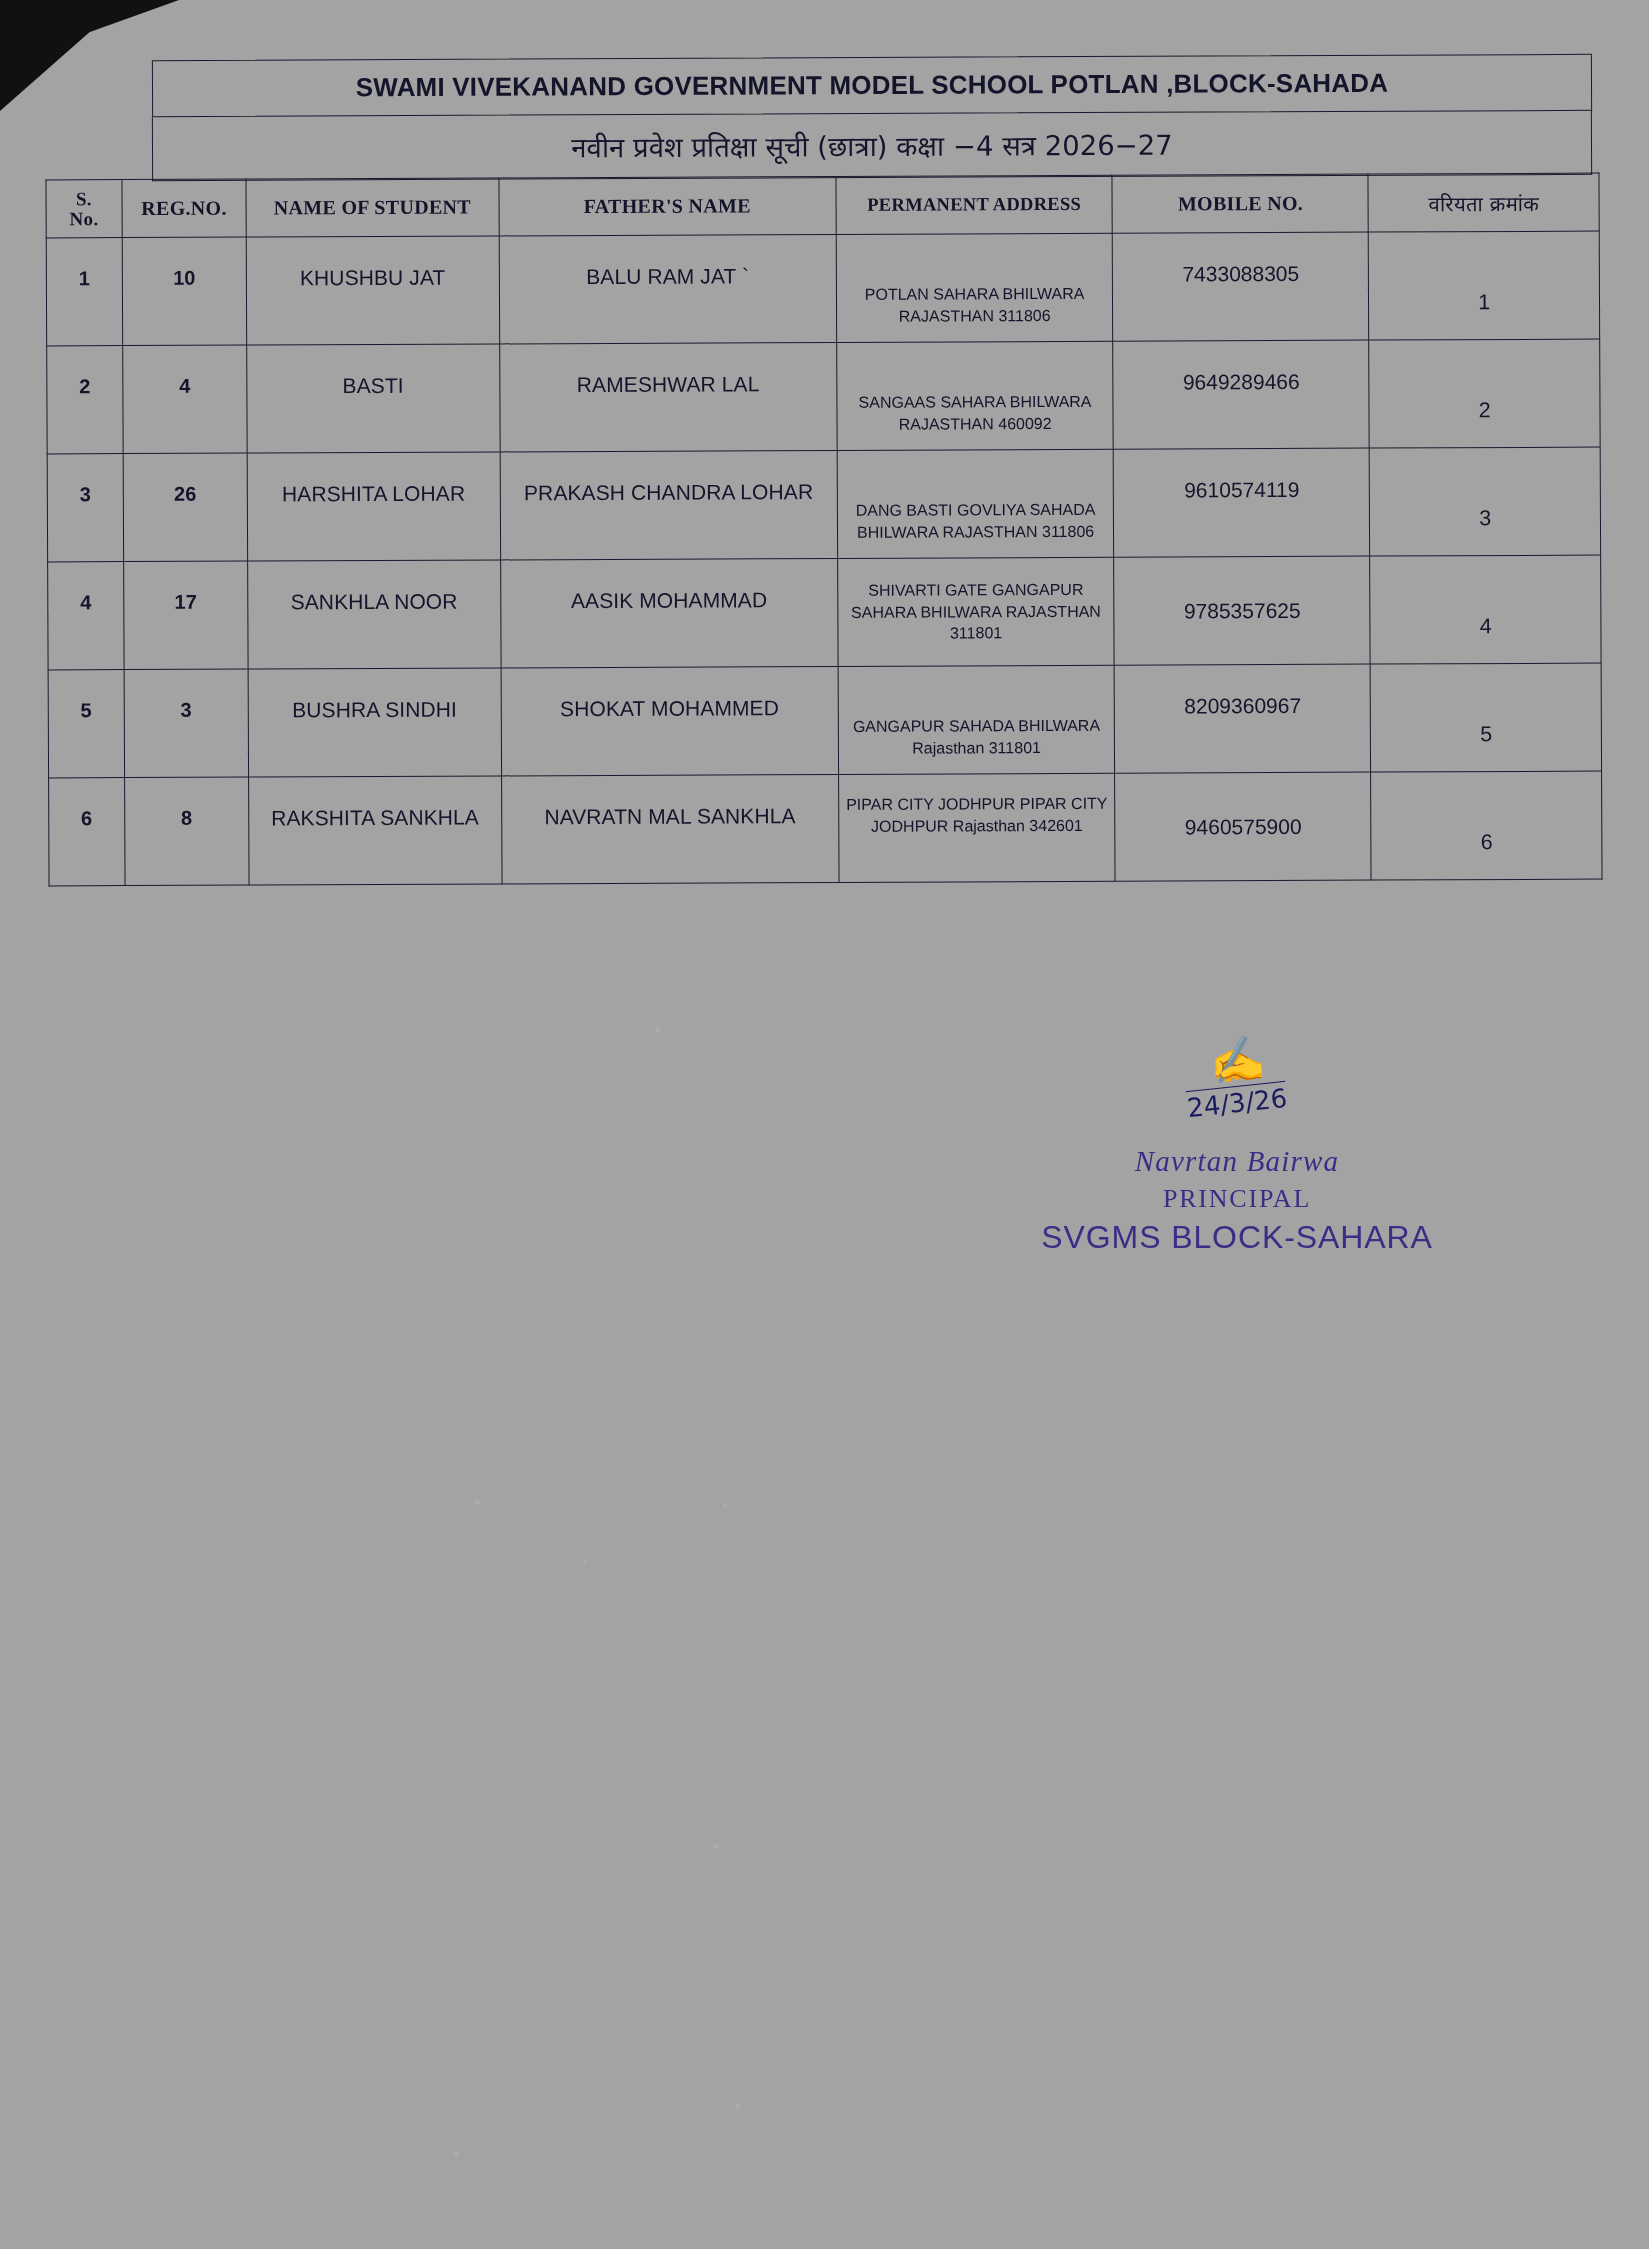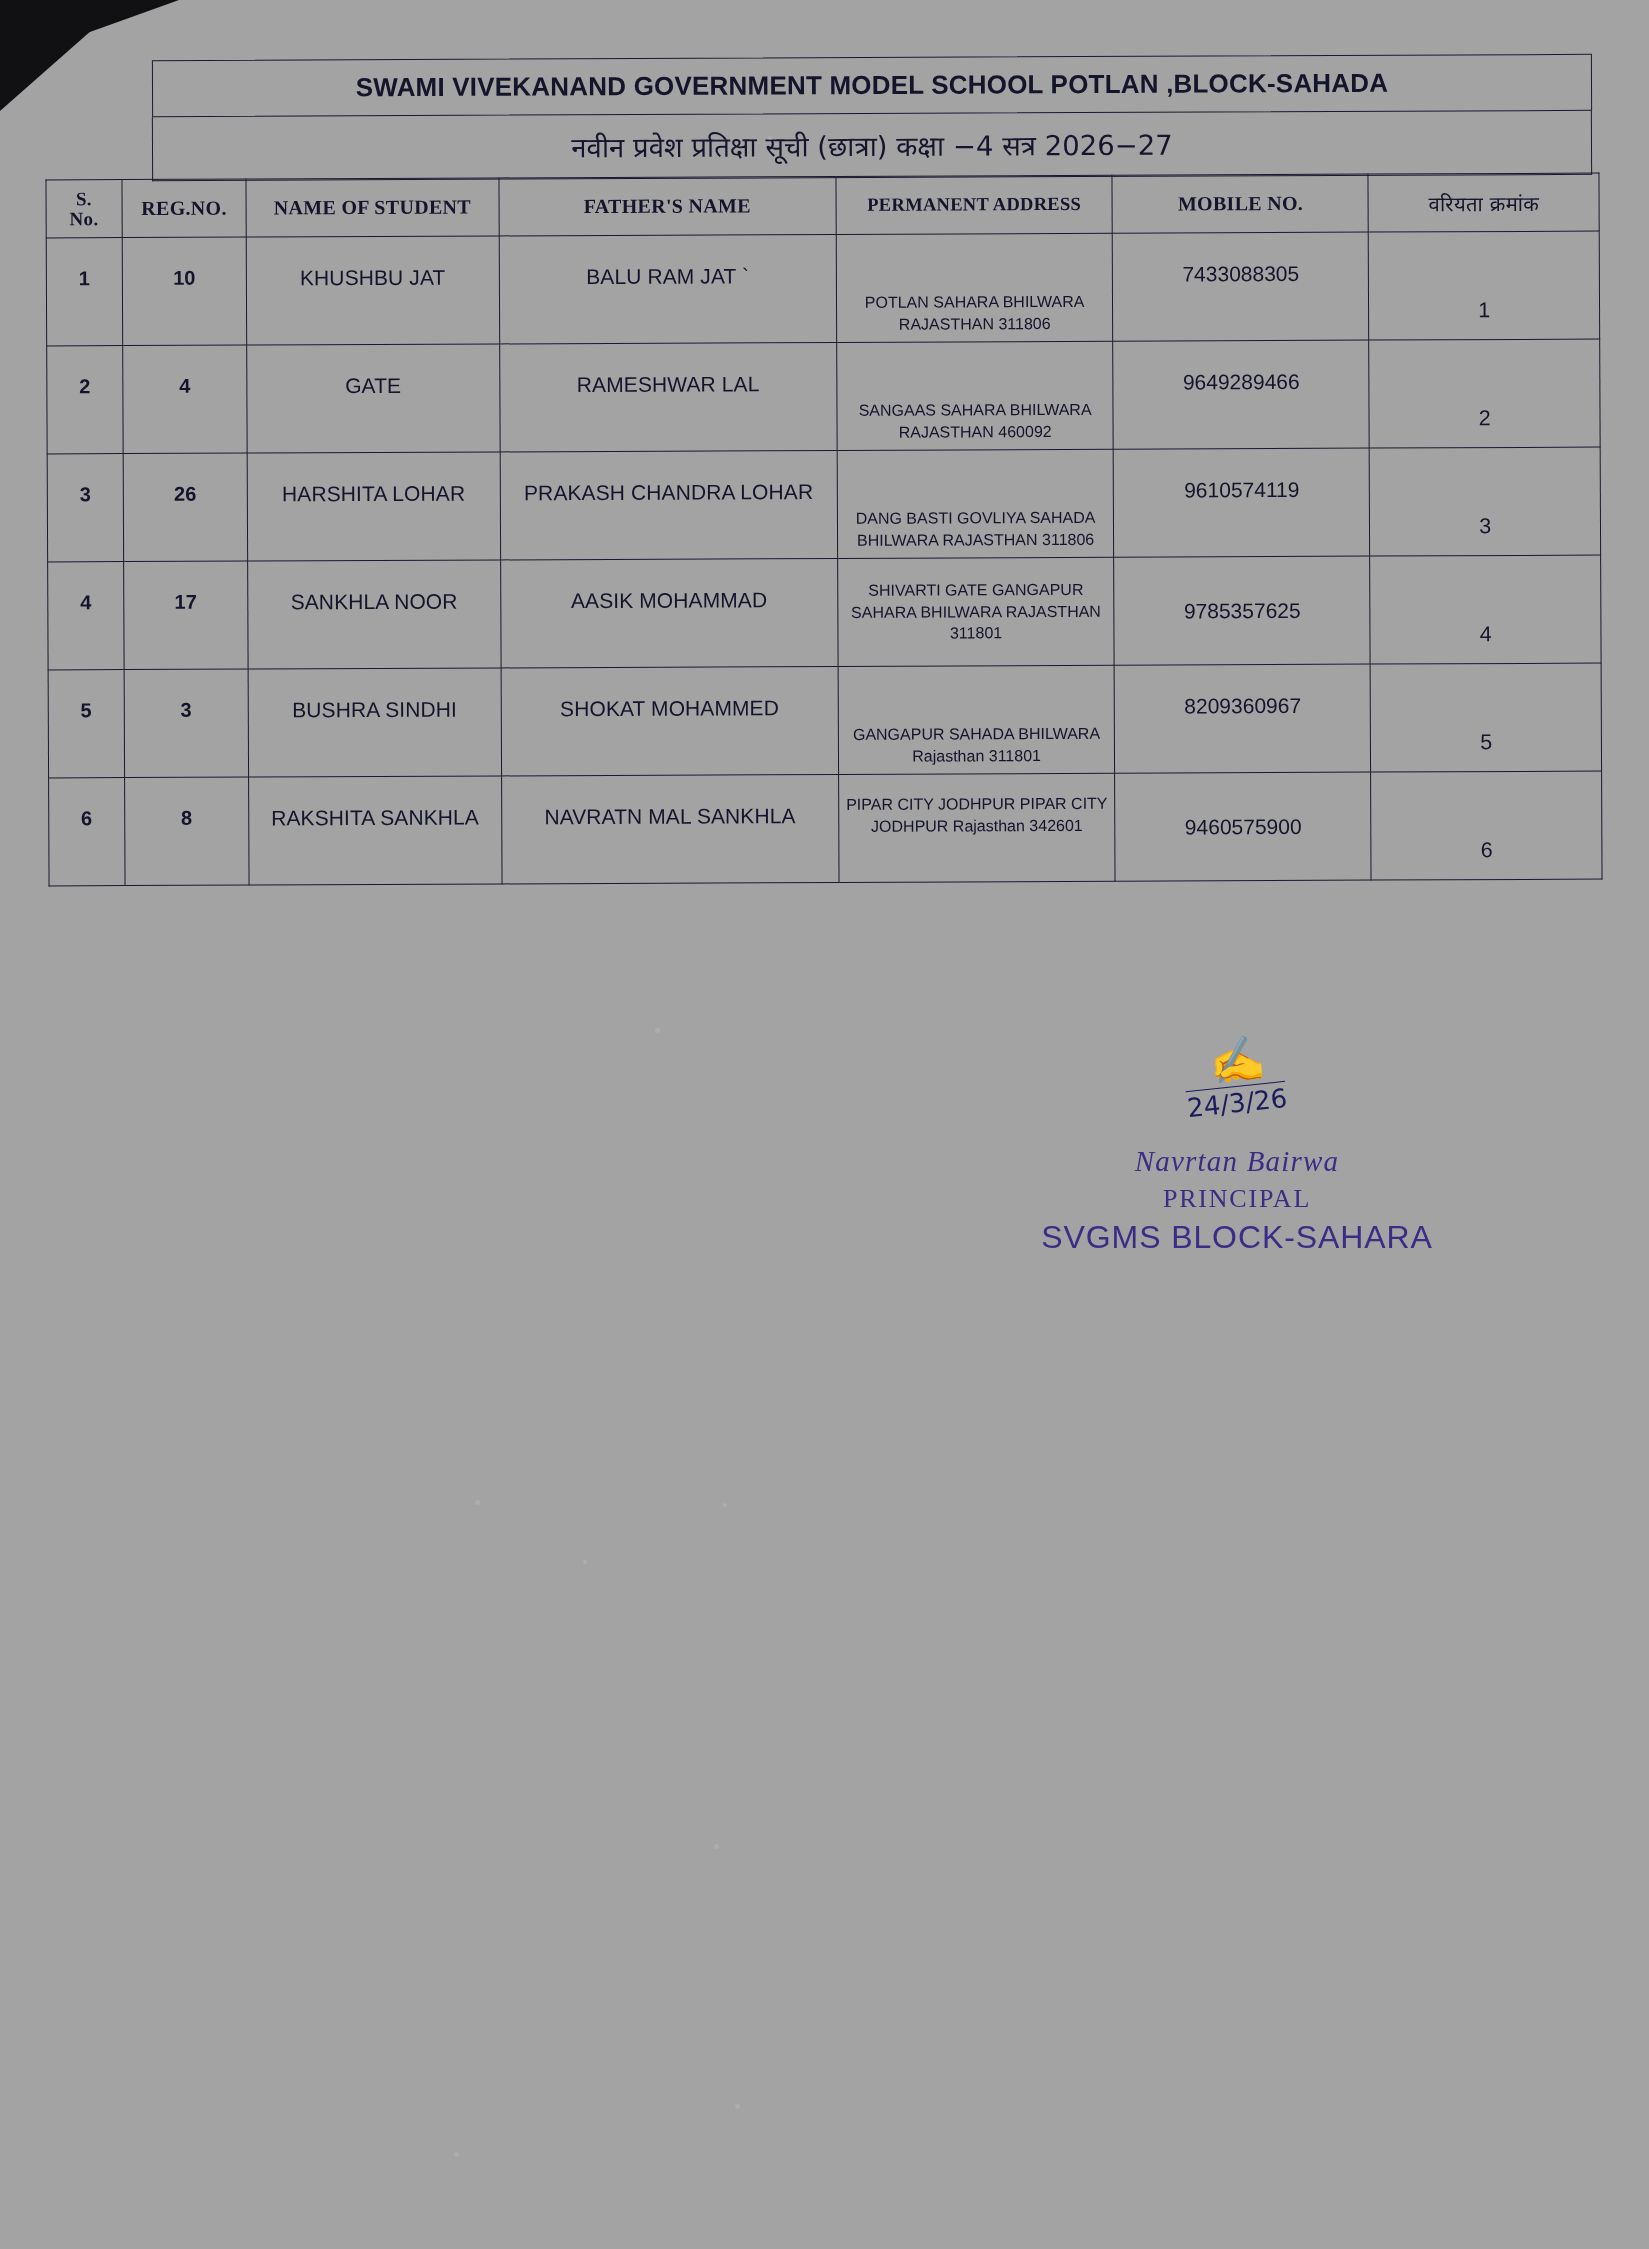--- a/index.html
+++ b/index.html
@@ -130,21 +130,21 @@
     font-size: 16px;
     line-height: 1.35;
     padding: 0 4.8px;
     font-family: "Liberation Sans", sans-serif;
   }
   td.c-mobile { font-size: 21px; }
   td.c-rank { font-size: 21.5px; }
 
   
   .nudge-up { position: relative; top: -13px; }
-  .nudge-dn { position: relative; top: 25px; }
+  .nudge-dn { position: relative; top: 17px; }
 
   
   .sign-area {
     position: absolute;
     left: 1010px;
     top: 1034px;
     width: 454px;
     text-align: center;
   }
   .signature {
@@ -239,21 +239,21 @@
           <td class="c-reg"><span class="nudge-up">10</span></td>
           <td class="c-name"><span class="nudge-up">KHUSHBU JAT</span></td>
           <td class="c-father"><span class="nudge-up">BALU RAM JAT `</span></td>
           <td class="c-address"><span class="nudge-dn">POTLAN SAHARA BHILWARA RAJASTHAN 311806</span></td>
           <td class="c-mobile"><span class="nudge-up">7433088305</span></td>
           <td class="c-rank"><span class="nudge-dn">1</span></td>
         </tr>
         <tr>
           <td class="c-sno"><span class="nudge-up">2</span></td>
           <td class="c-reg"><span class="nudge-up">4</span></td>
-          <td class="c-name"><span class="nudge-up">GATE</span></td>
+          <td class="c-name"><span class="nudge-up">BASTI</span></td>
           <td class="c-father"><span class="nudge-up">RAMESHWAR LAL</span></td>
           <td class="c-address"><span class="nudge-dn">SANGAAS SAHARA BHILWARA RAJASTHAN 460092</span></td>
           <td class="c-mobile"><span class="nudge-up">9649289466</span></td>
           <td class="c-rank"><span class="nudge-dn">2</span></td>
         </tr>
         <tr>
           <td class="c-sno"><span class="nudge-up">3</span></td>
           <td class="c-reg"><span class="nudge-up">26</span></td>
           <td class="c-name"><span class="nudge-up">HARSHITA LOHAR</span></td>
           <td class="c-father"><span class="nudge-up">PRAKASH CHANDRA LOHAR</span></td>

